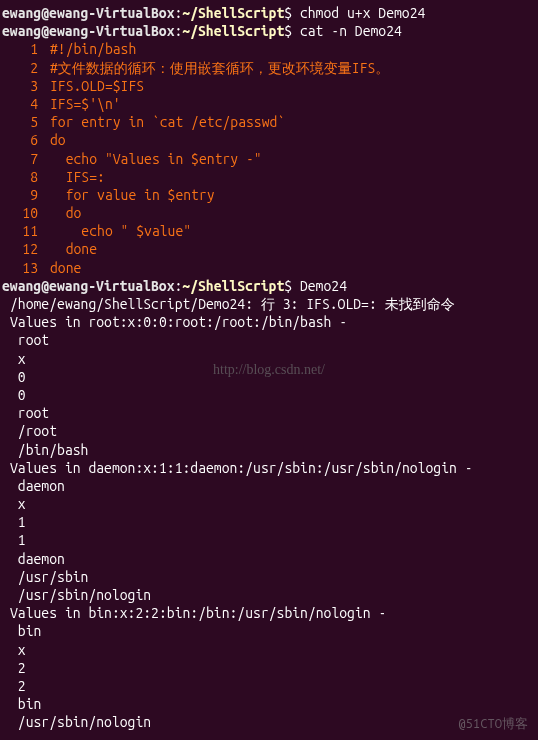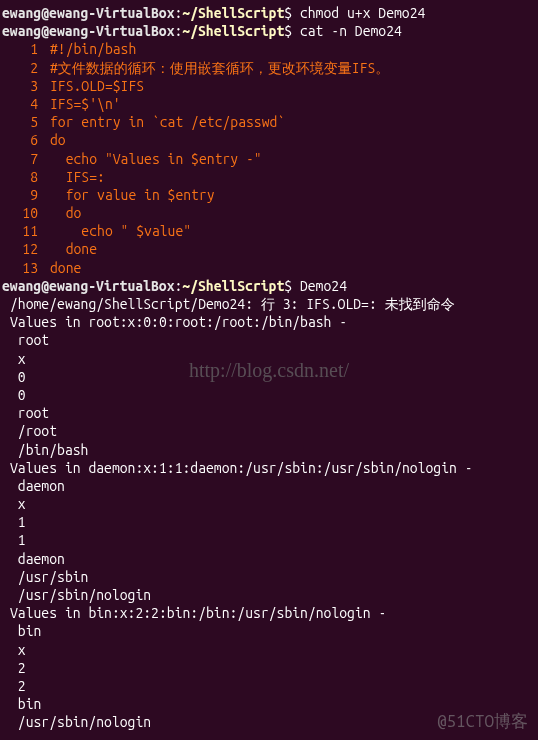--- a/index.html
+++ b/index.html
@@ -51,30 +51,30 @@
       color: #ffffff;
       margin-left: 8px;
     }
     .watermark-center {
       position: absolute;
       top: 370px;
       left: 50%;
       transform: translate(-50%, -50%);
       color: #6a6a6a;
       font-family: serif;
-      font-size: 20px;
+      font-size: 14px;
       opacity: 0.7;
       pointer-events: none;
     }
     .watermark-bottom {
       position: absolute;
       bottom: 8px;
       right: 10px;
       color: #8a8a8a;
-      font-size: 17px;
+      font-size: 13px;
       opacity: 0.6;
       pointer-events: none;
     }
   </style>
 </head>
 <body>
 
 <div>
   <div class="terminal-line"><span class="prompt-user">ewang@ewang-VirtualBox</span><span class="prompt-dollar">:</span><span class="prompt-path">~/ShellScript</span><span class="prompt-dollar">$</span><span class="command"> </span><span class="command">chmod u+x Demo24</span></div>
   <div class="terminal-line"><span class="prompt-user">ewang@ewang-VirtualBox</span><span class="prompt-dollar">:</span><span class="prompt-path">~/ShellScript</span><span class="prompt-dollar">$</span><span class="command"> </span><span class="command">cat -n Demo24</span></div>

